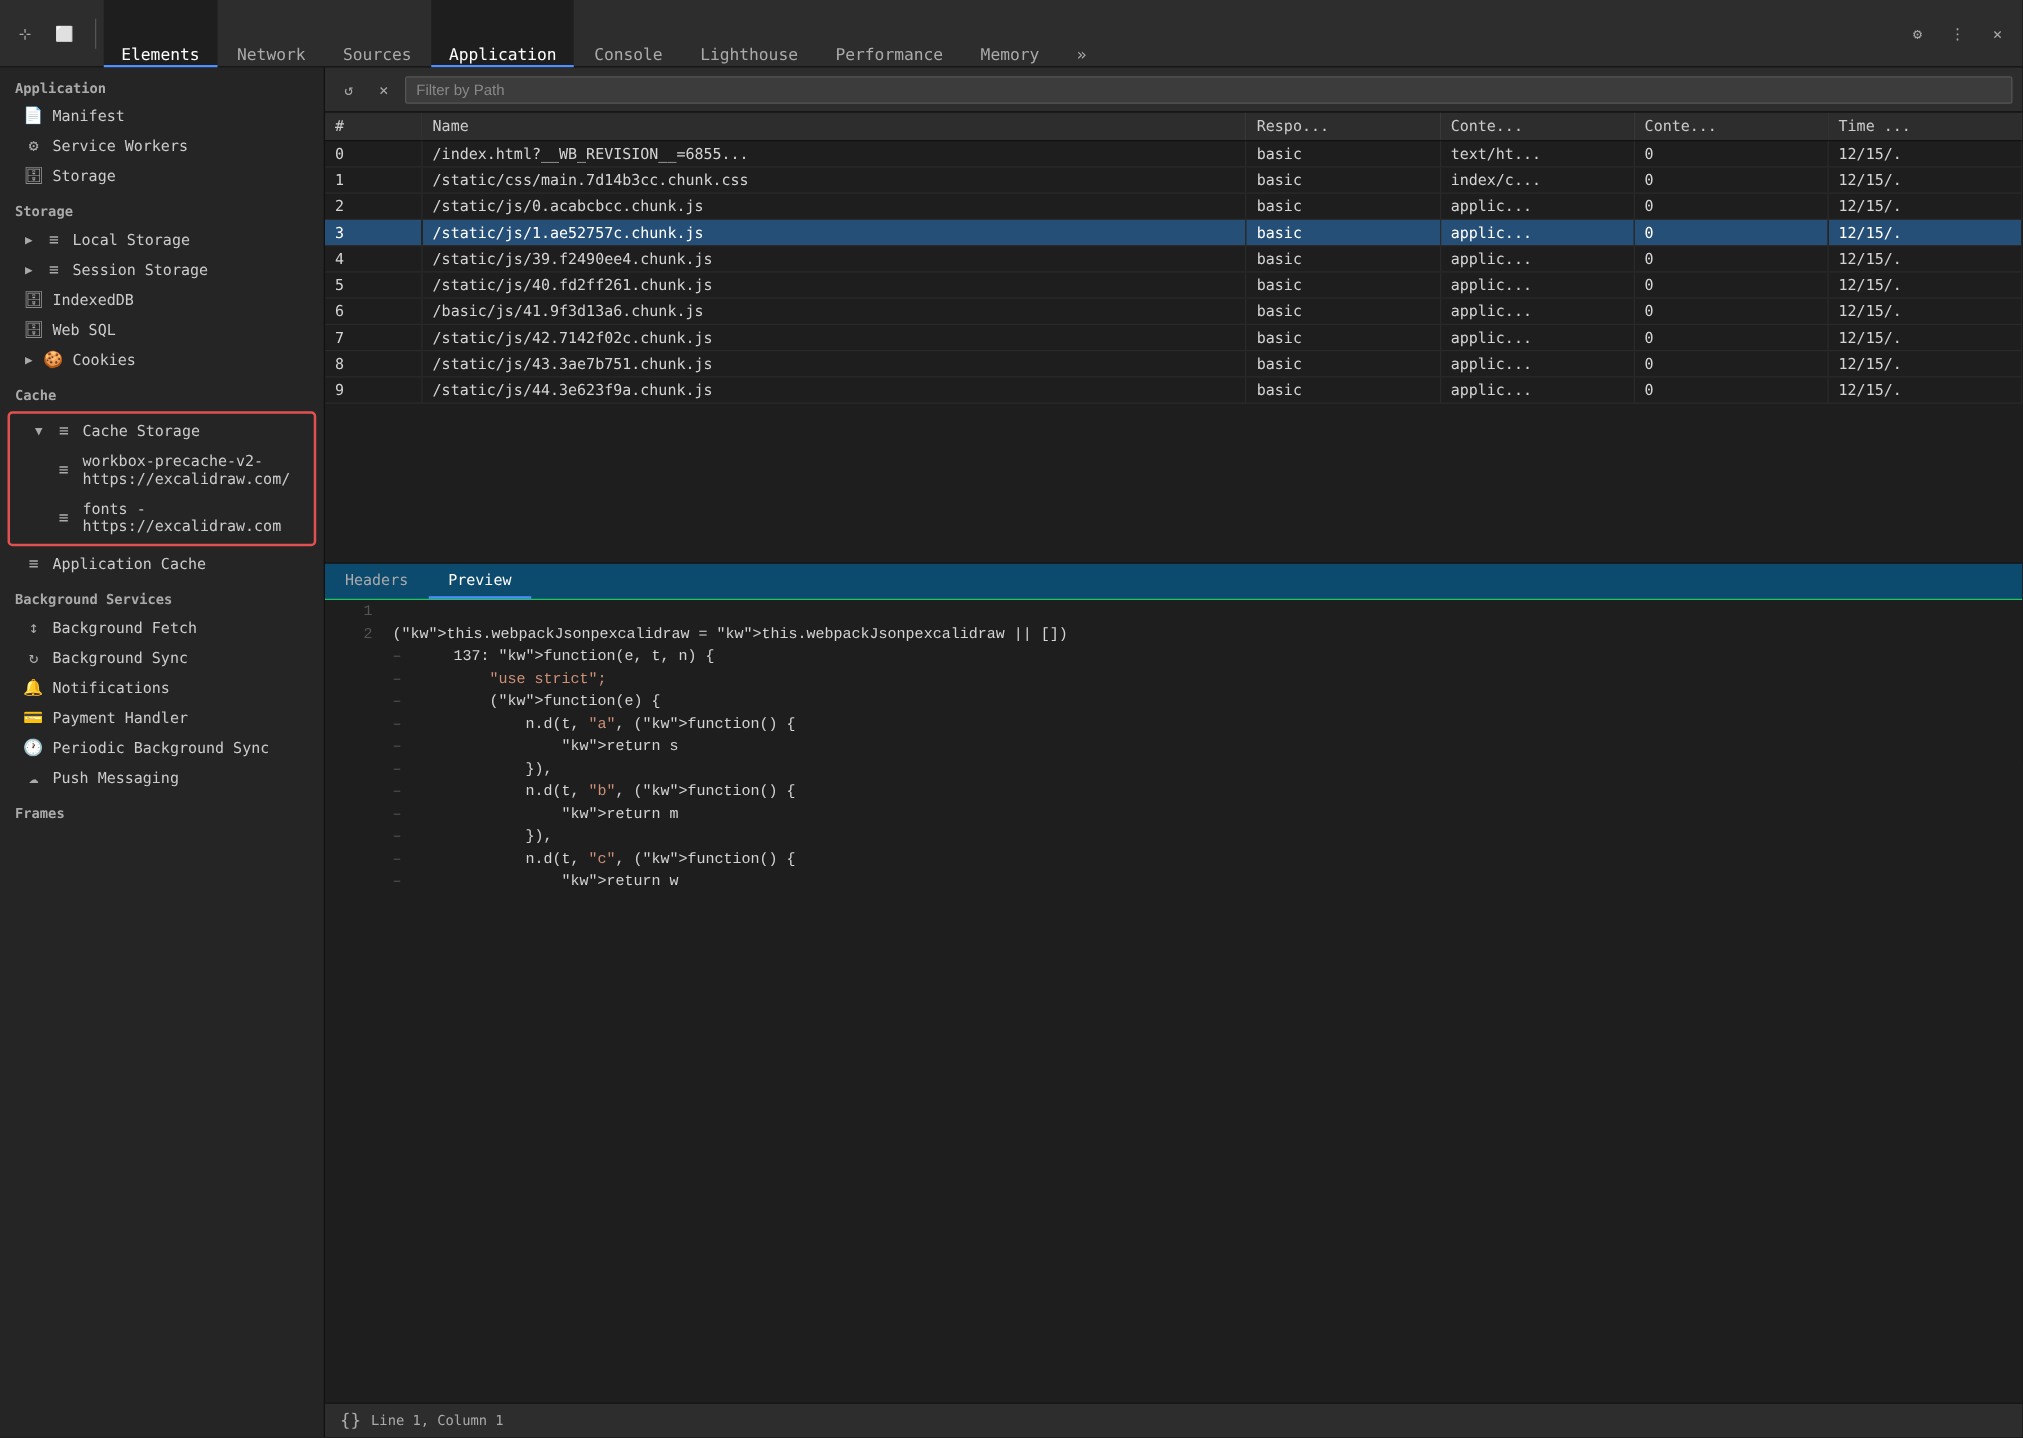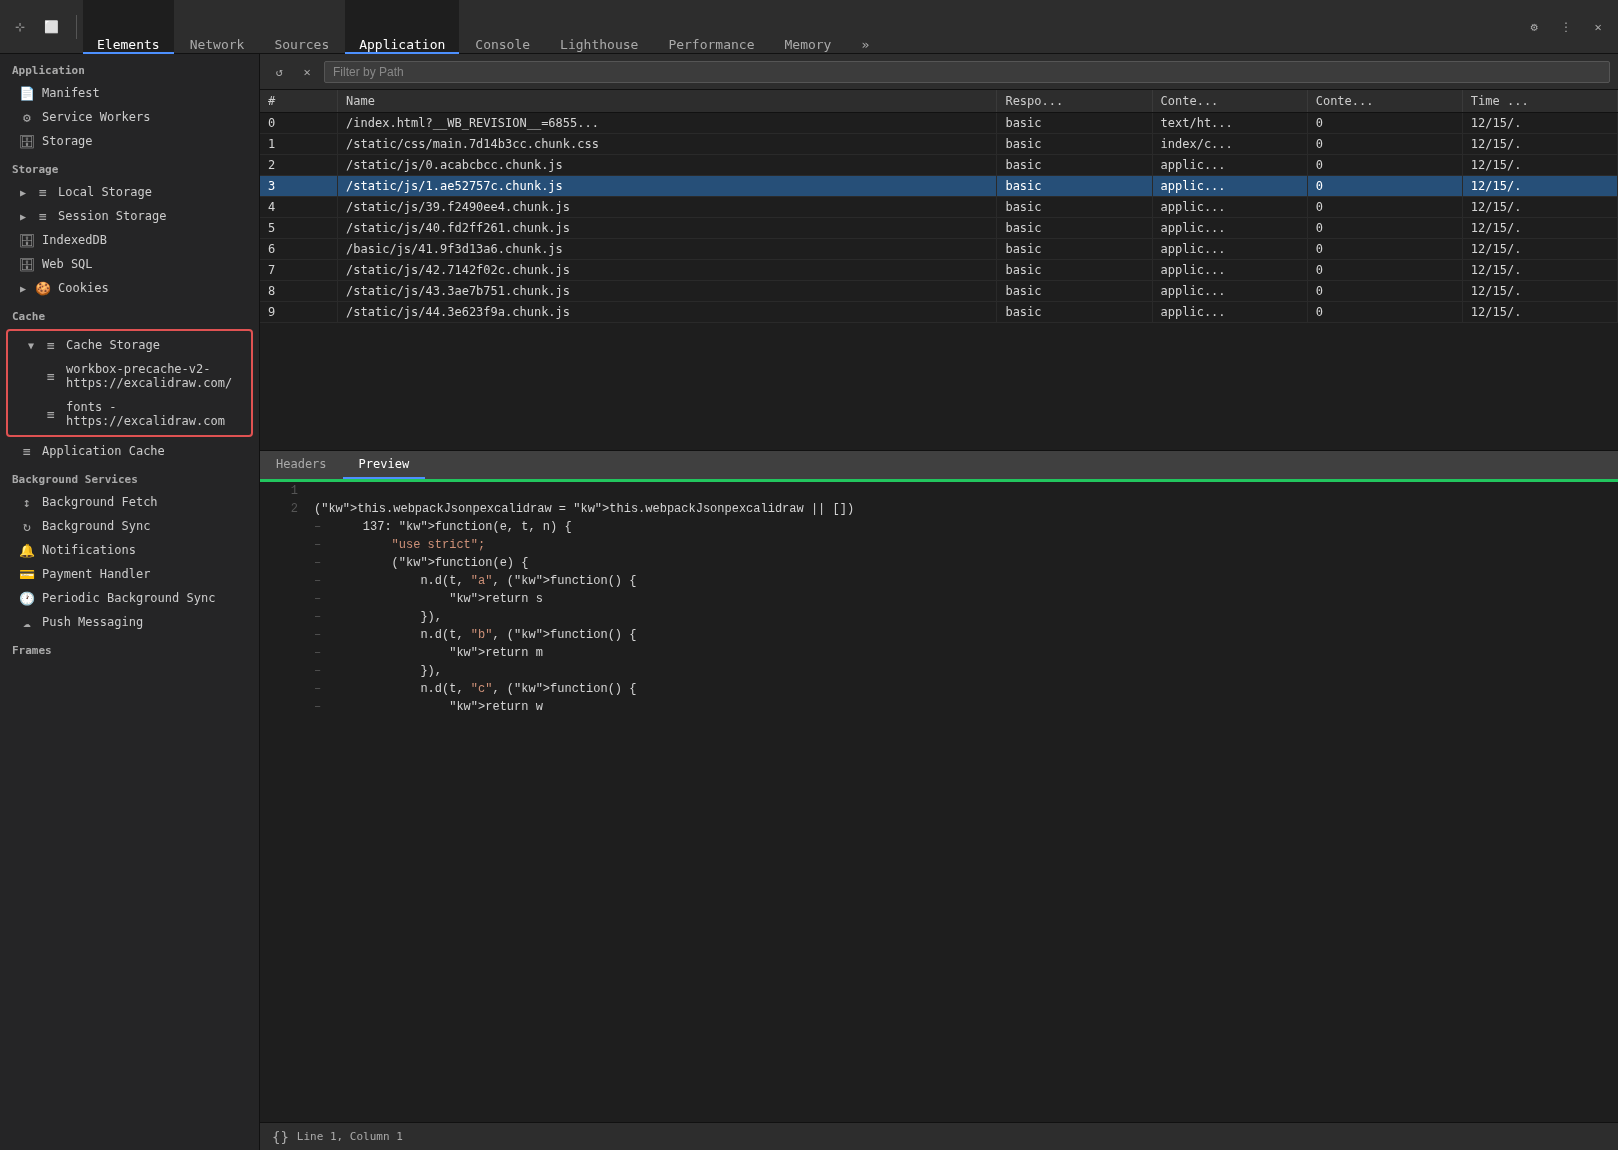--- a/index.html
+++ b/index.html
@@ -213,22 +213,22 @@
     .preview-panel {
       flex: 1;
       display: flex;
       flex-direction: column;
       border-top: 1px solid #111;
       min-height: 0;
     }
 
     .preview-tabs {
       display: flex;
-      background: #404040;
-      border-bottom: 3px solid #22c55e;
+      background: #0c4a6e;
+      border-bottom: 1px solid #22c55e;
     }
     .preview-tab {
       padding: 6px 16px;
       cursor: pointer;
       color: #aaa;
       font-size: 12px;
       border-bottom: 2px solid transparent;
     }
     .preview-tab.active {
       color: #fff;

